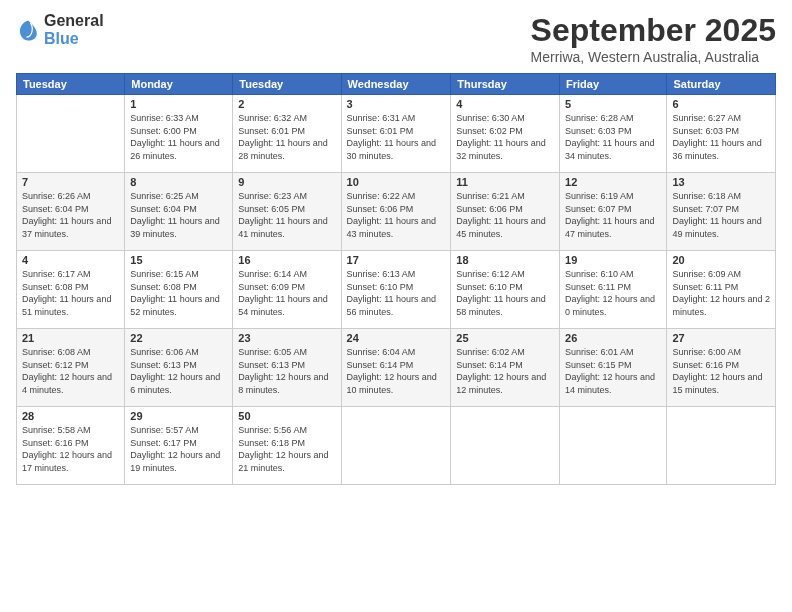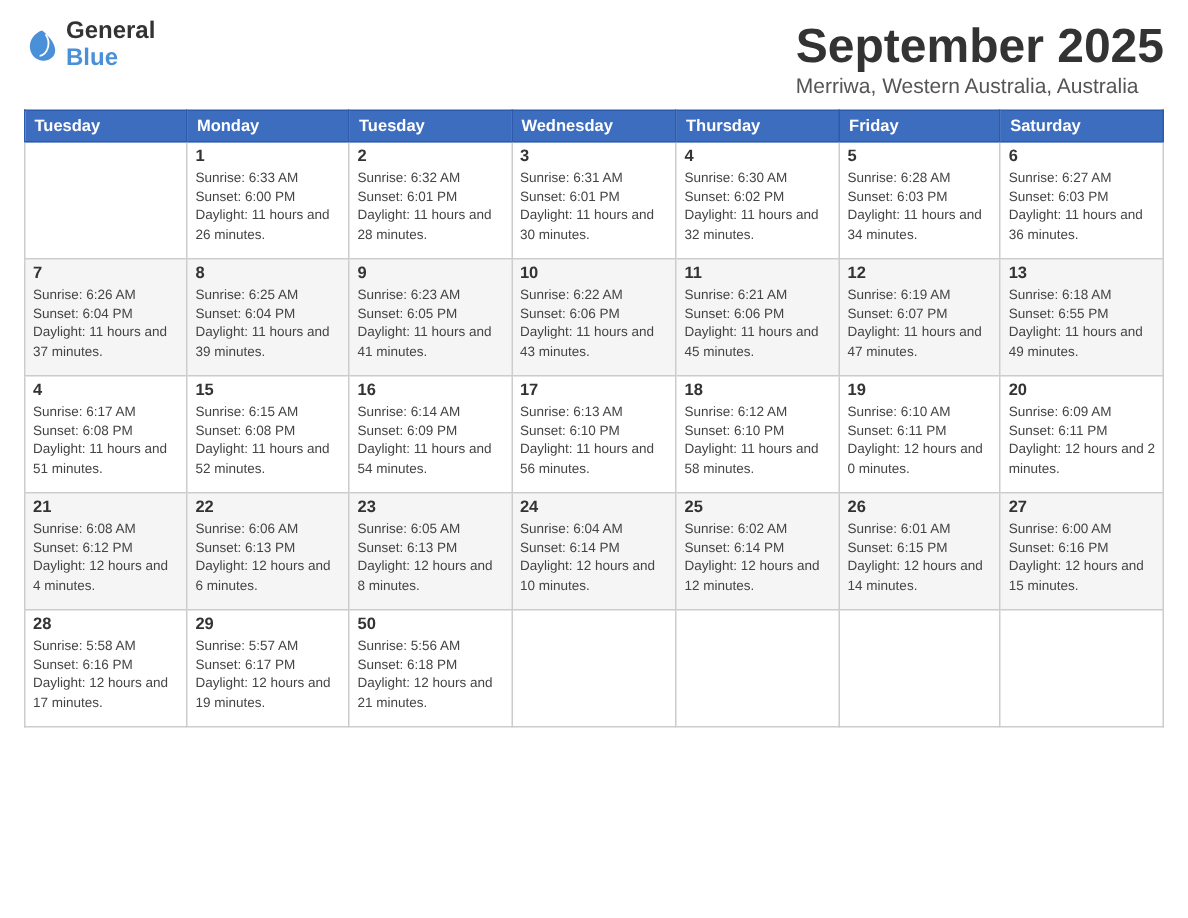--- a/index.html
+++ b/index.html
@@ -215,21 +215,21 @@
           <td>
             <span class="day-number">12</span>
             <div class="day-info">Sunrise: 6:19 AM
 Sunset: 6:07 PM
 Daylight: 11 hours
 and 47 minutes.</div>
           </td>
           <td>
             <span class="day-number">13</span>
             <div class="day-info">Sunrise: 6:18 AM
-Sunset: 6:55 PM
+Sunset: 7:07 PM
 Daylight: 11 hours
 and 49 minutes.</div>
           </td>
         </tr>
         <tr>
           <td>
             <span class="day-number">4</span>
             <div class="day-info">Sunrise: 6:17 AM
 Sunset: 6:08 PM
 Daylight: 11 hours

